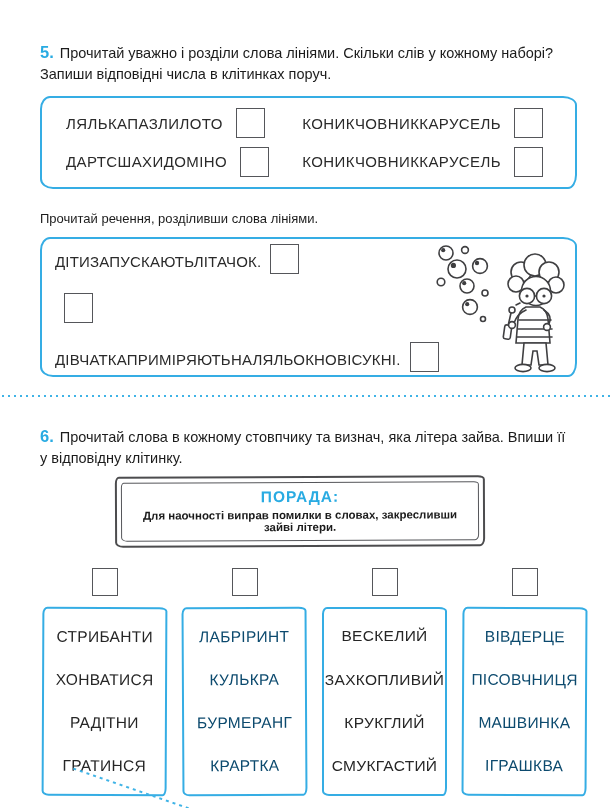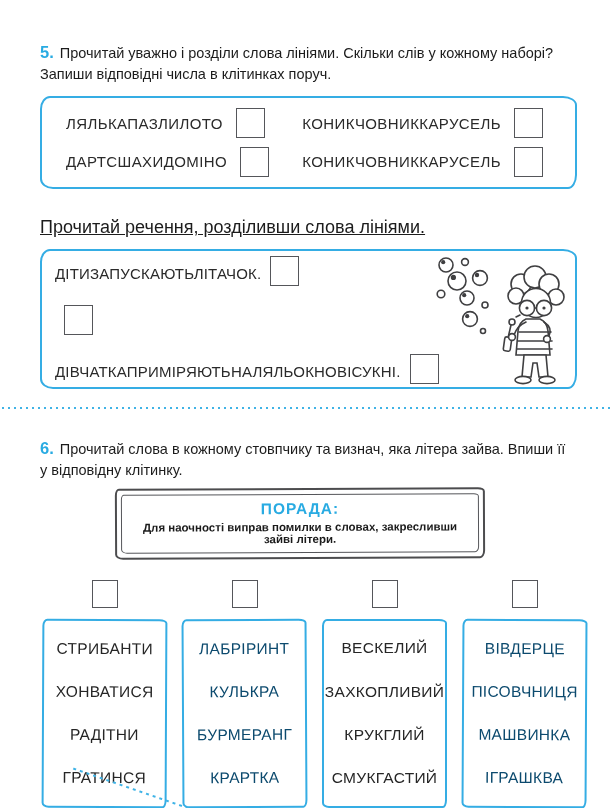--- a/index.html
+++ b/index.html
@@ -23,21 +23,21 @@
     display:grid;grid-template-columns:1fr 1.12fr;grid-auto-rows:1fr;
     padding:6px 8px 6px 24px;align-items:center;}
   .ws-cell{display:flex;align-items:center;}
   .ws-word{font-size:15px;letter-spacing:.4px;color:#2a2a2a;white-space:nowrap;}
   .answer-square{
     width:29px;height:30px;background:#fff;border:1.6px solid #55565a;
     display:inline-block;flex:0 0 auto;box-sizing:border-box;
   }
   .ws-cell .answer-square{margin-left:13px;}
 
-  .subtask{font-size:18px;color:#1c1c1c;margin:28px 0 0 0;text-decoration:underline;}
+  .subtask{font-size:13px;color:#1c1c1c;margin:22px 0 0 0;}
 
   #sentences-box{margin-top:11px;width:537px;height:140px;position:relative;
     display:flex;flex-direction:column;justify-content:space-around;
     padding:8px 0 10px 13px;box-sizing:border-box;gap:19px;}
   .sent-row{display:flex;align-items:center;z-index:2;}
   .sent-text{font-size:15px;letter-spacing:.2px;color:#2a2a2a;white-space:nowrap;}
   .sent-row .answer-square{margin-left:9px;transform:translateY(-3px);}
   #kid-illustration{position:absolute;right:5px;top:2px;z-index:1;}
 
   

